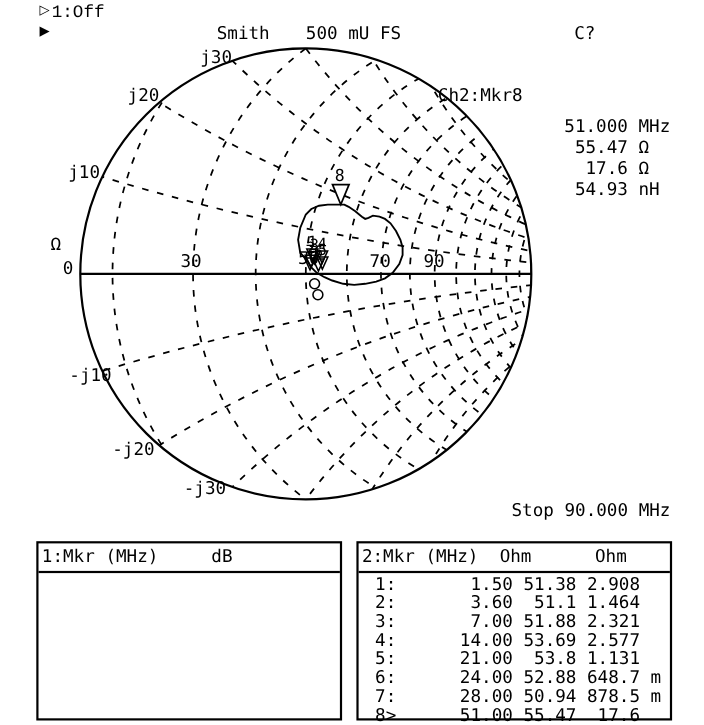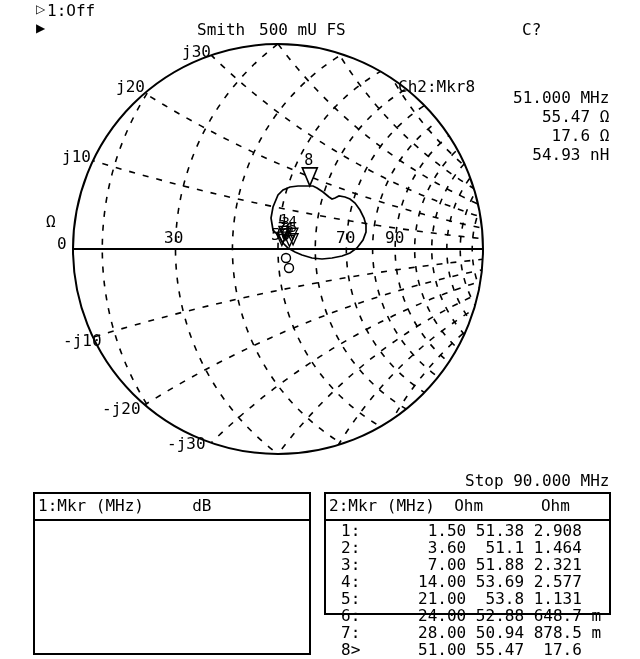--- a/index.html
+++ b/index.html
@@ -6,33 +6,33 @@
   .screen{
     position:relative;width:640px;height:659px;background:#fff;
     font-family:"DejaVu Sans Mono",monospace;color:#000;overflow:hidden;
   }
   .txt{position:absolute;font-size:16px;line-height:16px;white-space:pre;}
   .tri{position:absolute;font-family:"DejaVu Sans",sans-serif;font-size:12px;line-height:12px;}
   #smith-svg{position:absolute;left:0;top:0;}
   .mbox{position:absolute;border:2px solid #000;background:#fff;box-sizing:border-box;}
   .mbox .hdr{height:25px;border-bottom:2px solid #000;font-size:16px;line-height:24px;white-space:pre;padding-left:3px;}
   .mbox .body{font-size:16px;line-height:17px;white-space:pre;padding-left:3px;padding-top:1px;margin-left:12px;}
-  .readout{position:absolute;left:513px;top:88px;font-size:16px;line-height:19px;white-space:pre;text-align:right;}
+  .readout{position:absolute;left:513px;top:105px;font-size:16px;line-height:19px;white-space:pre;}
 </style>
 </head>
 <body>
 
 <div class="screen">
 
   <span class="tri" style="left:36px;top:3px;">▷</span>
-  <span class="txt" style="left:47px;top:3px;">1:Off</span>
+  <span class="txt" style="left:47px;top:3px;font-family:Liberation Mono, monospace;">1:Off</span>
 
   <span class="tri" style="left:36px;top:22px;">▶</span>
   <span class="txt" style="left:197px;top:22px;">Smith</span>
-  <span class="txt" style="left:259px;top:22px;">500 mU FS</span>
+  <span class="txt" style="left:278px;top:22px;">500 mU FS</span>
   <span class="txt" style="left:522px;top:22px;">C?</span>
 
   <svg id="smith-svg" width="640" height="659">
       <defs>
         <clipPath id="rim">
           <circle cx="278" cy="249" r="205"></circle>
         </clipPath>
       </defs>
       <circle cx="395.14285714285717" cy="249" r="292.8571428571429" stroke="#000000" fill="none" stroke-width="1.6" stroke-dasharray="6 8" clip-path="url(#rim)"></circle>
       <circle cx="431.75" cy="249" r="256.25" stroke="#000000" fill="none" stroke-width="1.6" stroke-dasharray="6 8" clip-path="url(#rim)"></circle>
@@ -94,27 +94,27 @@
       <circle cx="286" cy="258" r="4.5" fill="none" stroke="#000000" stroke-width="1.4"></circle>
       <circle cx="289" cy="268" r="4.5" fill="none" stroke="#000000" stroke-width="1.4"></circle>
     </svg>
 
   <span class="txt" style="left:398px;top:79px;">Ch2:Mkr8</span>
   <div class="readout" id="readout-block">51.000 MHz
  55.47 Ω
   17.6 Ω
  54.93 nH</div>
 
-  <span class="txt" style="left:465px;top:456px;margin-top:17px;">Stop 90.000 MHz</span>
+  <span class="txt" style="left:465px;top:456px;">Stop 90.000 MHz</span>
 
   <div class="mbox" style="left:33px;top:492px;width:278px;height:163px;">
     <div class="hdr" id="ltab-hdr">1:Mkr (MHz)     dB</div>
     <div class="body" id="ltab-body"></div>
   </div>
-  <div class="mbox" style="left:324px;top:492px;width:287px;height:123px;">
+  <div class="mbox" style="left:324px;top:492px;width:287px;height:163px;">
     <div class="hdr" id="rtab-hdr">2:Mkr (MHz)  Ohm      Ohm</div>
     <div class="body" id="rtab-body">1:       1.50 51.38 2.908
 2:       3.60  51.1 1.464
 3:       7.00 51.88 2.321
 4:      14.00 53.69 2.577
 5:      21.00  53.8 1.131
 6:      24.00 52.88 648.7 m
 7:      28.00 50.94 878.5 m
 8&gt;      51.00 55.47  17.6</div>
   </div>

